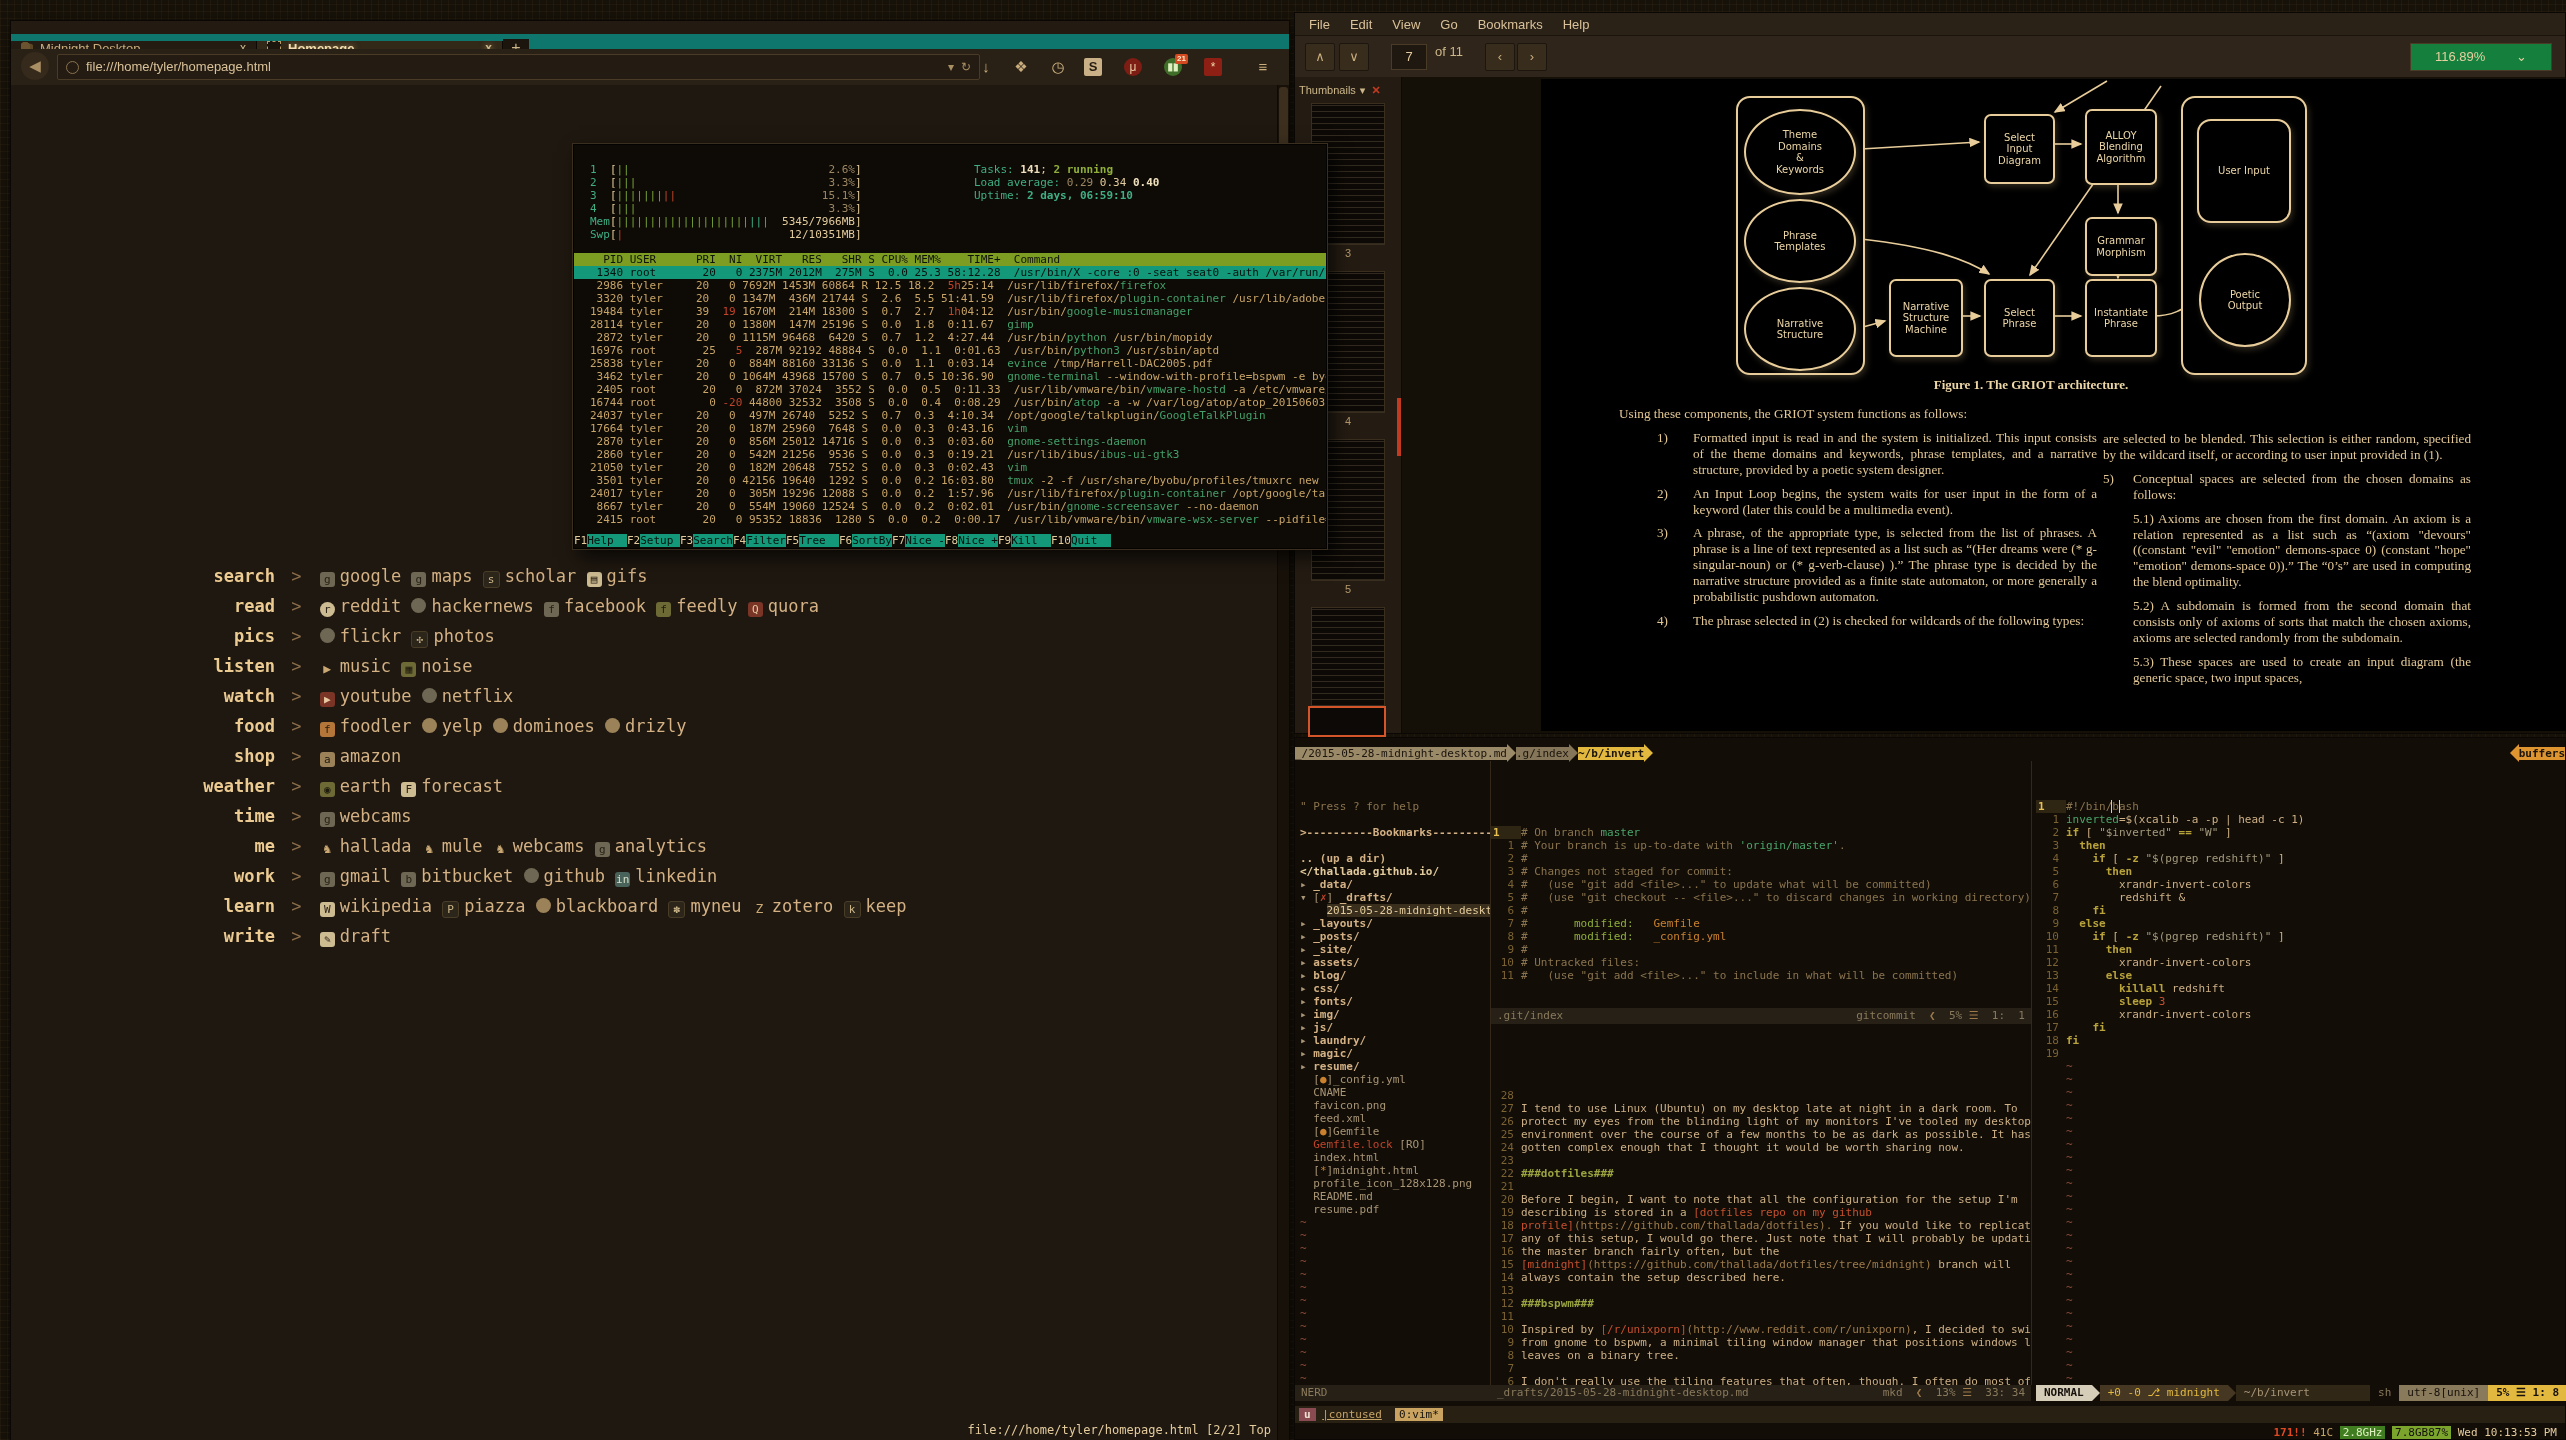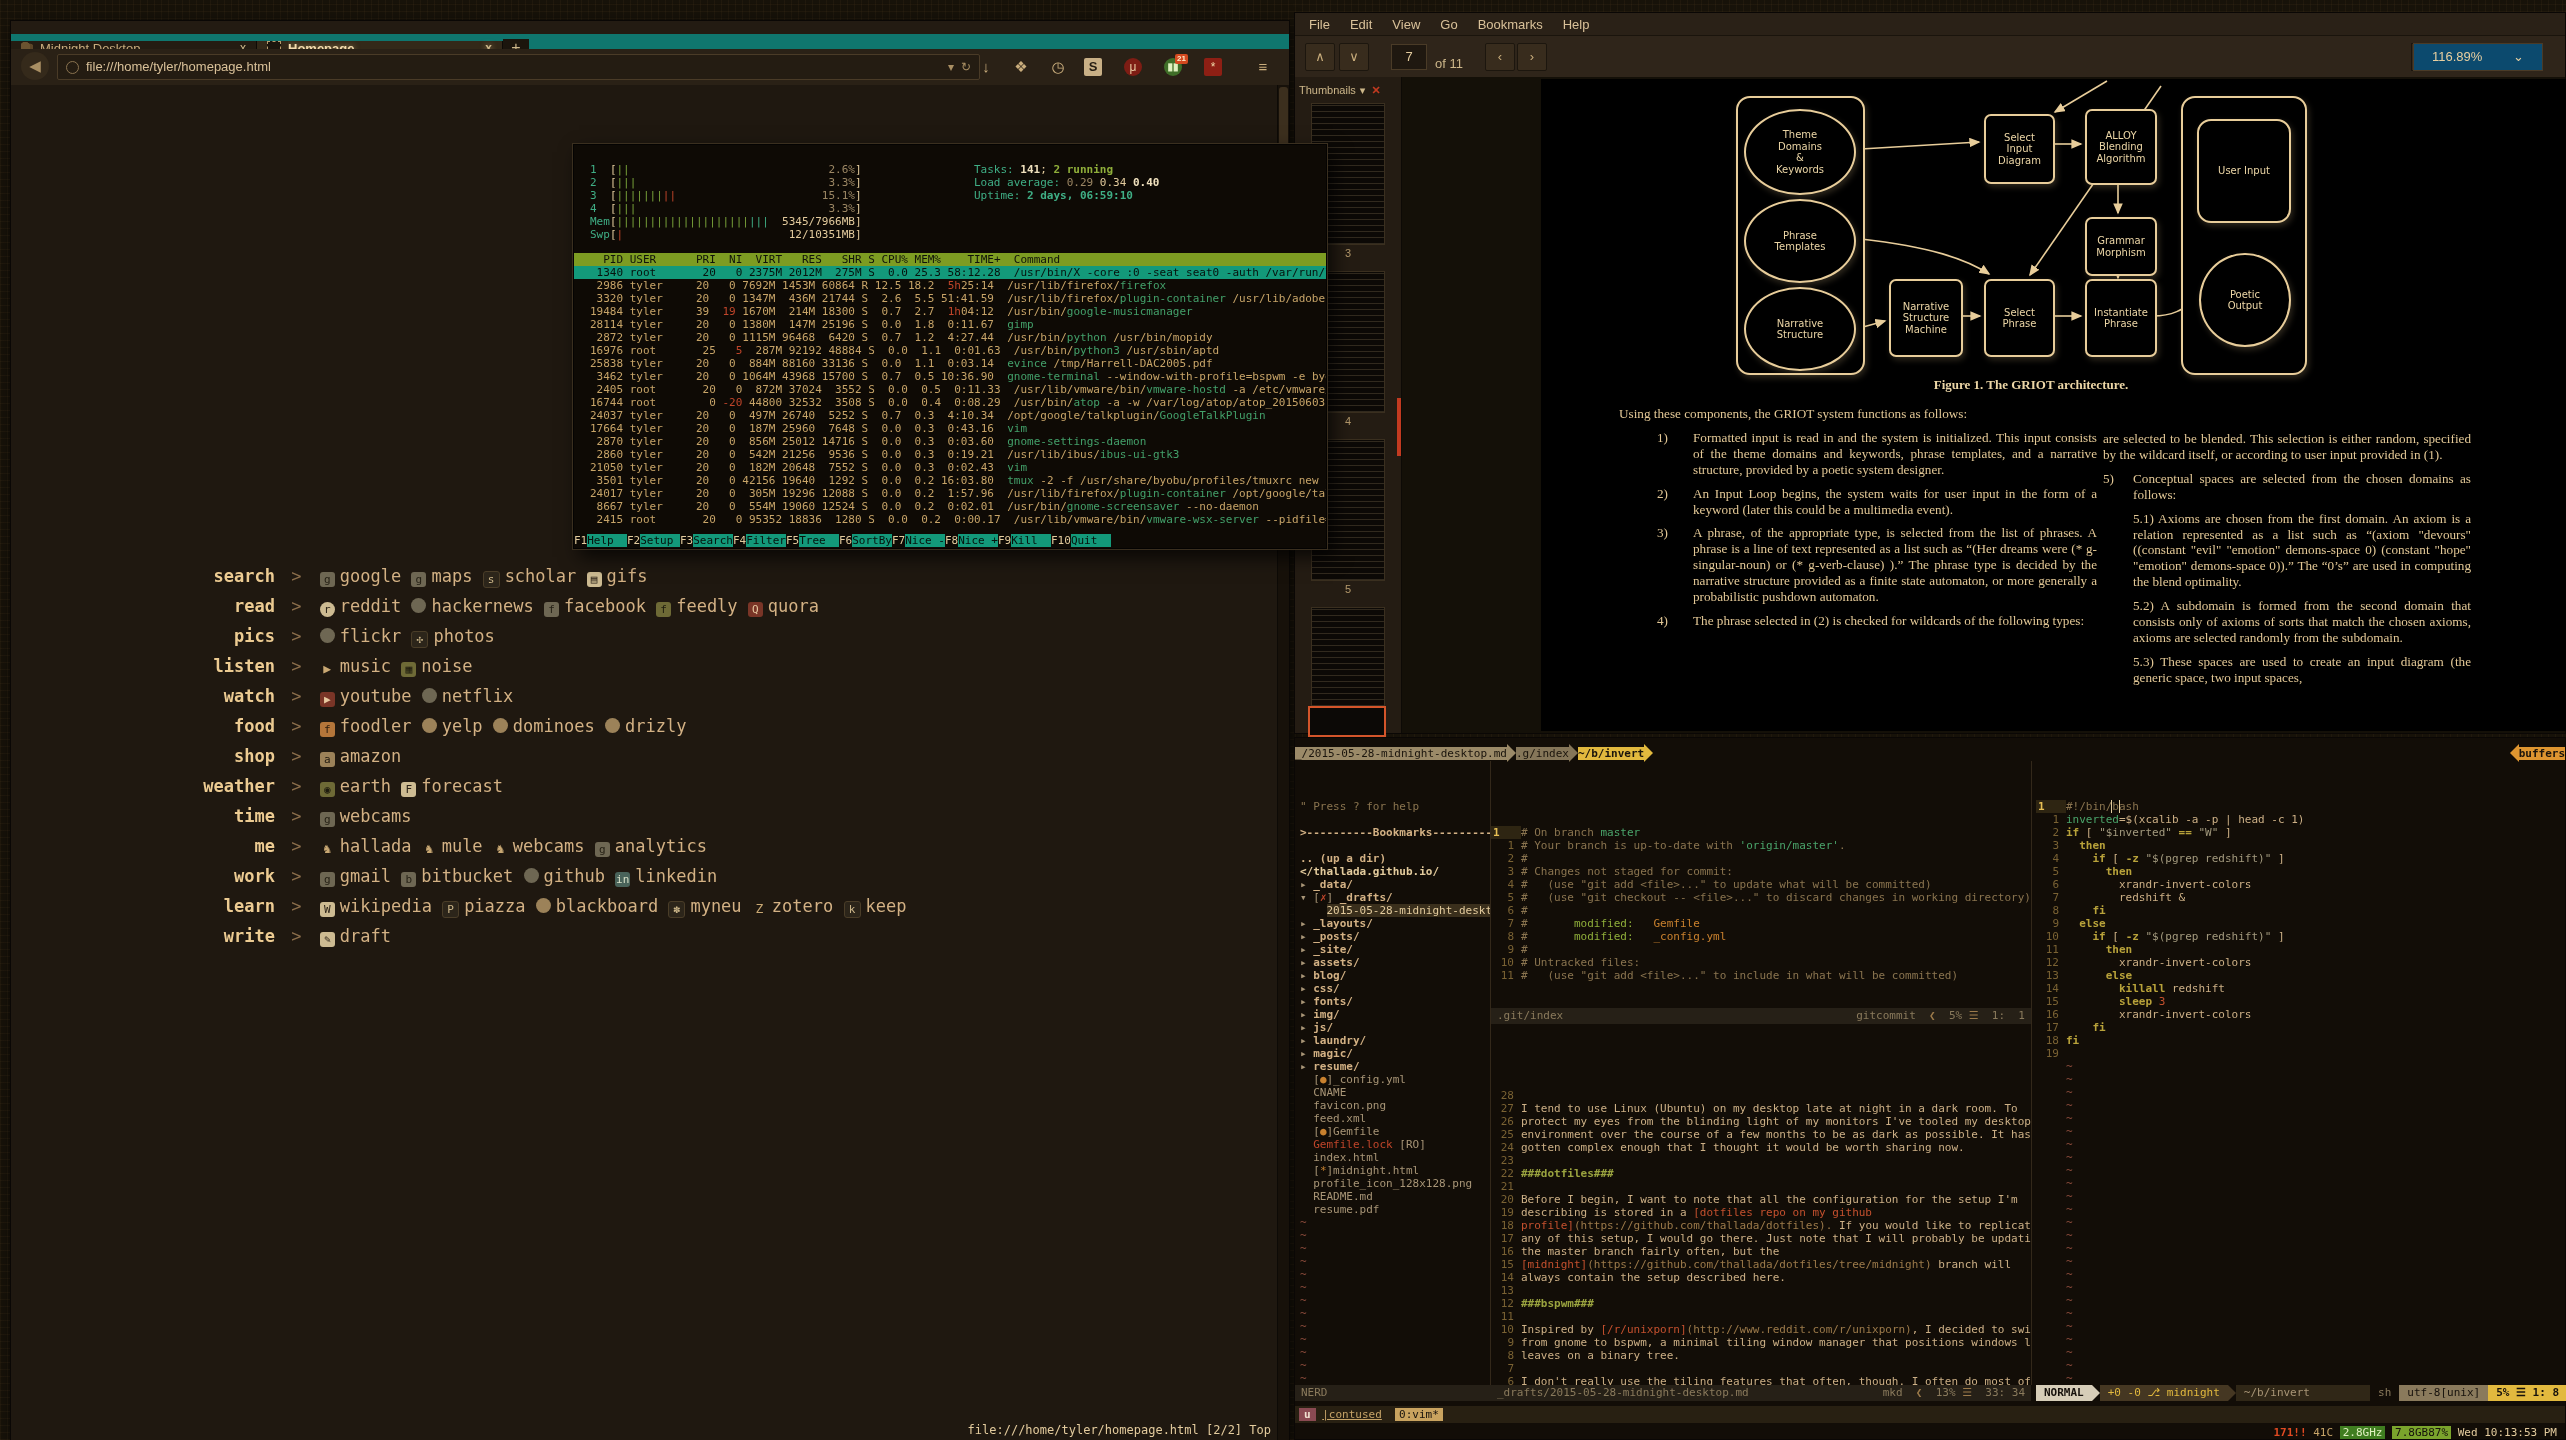--- a/index.html
+++ b/index.html
@@ -75,22 +75,22 @@
   .cmd{color:#43a06a;text-align:right;}
   .fk{color:#e3cb9d;background:#0e0a05;}
   .fl{color:#06120d;background:#13997a;}
 
   
   .pdf{left:1294px;top:12px;width:1272px;height:722px;background:#2a2117;border:1px solid #0a0705;}
   .pdf-menubar{position:absolute;left:0;top:0;width:100%;height:22px;display:flex;gap:20px;align-items:center;padding-left:14px;color:#d9c199;font-size:13px;}
   .pdf-toolbar{position:absolute;left:0;top:22px;width:100%;height:42px;background:#2f251a;border-top:1px solid #1a140c;border-bottom:1px solid #15100a;color:#cdb78a;font-size:13px;}
   .tbtn{position:absolute;top:7px;width:28px;height:26px;background:#382c1d;border:1px solid #1c160e;border-radius:2px;text-align:center;line-height:26px;color:#c9ad7c;}
   .pagebox{position:absolute;left:96px;top:8px;width:34px;height:24px;background:#1f1810;border:1px solid #4a3b27;color:#e3cb9d;text-align:center;line-height:24px;}
-  .pageof{position:absolute;left:140px;top:16px;line-height:24px;}
-  .zoombox{position:absolute;right:22px;top:7px;width:92px;height:26px;background:#0c4a6e;border:1px solid #4a3b27;color:#e8cfa0;font-size:13px;line-height:26px;padding:0 18px;display:flex;justify-content:space-between;align-items:center;}
+  .pageof{position:absolute;left:140px;top:4px;line-height:24px;}
+  .zoombox{position:absolute;right:13px;top:7px;width:92px;height:26px;background:#15803d;border:1px solid #4a3b27;color:#e8cfa0;font-size:13px;line-height:26px;padding:0 24px;display:flex;justify-content:space-between;align-items:center;}
   .crossbtn{position:absolute;right:122px;top:7px;width:30px;height:26px;background:#382c1d;border:1px solid #1c160e;text-align:center;line-height:26px;color:#d9c199;}
   .pdf-body{position:absolute;left:0;top:64px;width:100%;height:656px;background:#141008;}
   .pdf-side{position:absolute;left:0;top:0;width:106px;height:100%;background:#241c13;border-right:1px solid #0d0a06;}
   .side-hdr{position:absolute;left:4px;top:5px;width:98px;height:16px;color:#cdb78a;font-size:11px;display:flex;align-items:center;gap:4px;}
   .side-x{color:#c23a20;font-weight:bold;margin-left:2px;}
   .thumbs{position:absolute;left:0;top:26px;width:100%;}
   .thumb-page{width:72px;margin:0 auto;background:#0c0906;border:1px solid #3a2f1f;
     background-image:repeating-linear-gradient(0deg, rgba(220,190,140,.18) 0 1px, transparent 1px 6px);}
   .thumb-num{text-align:center;color:#b59a6c;font-size:11px;margin:2px 0 12px 0;}
   .cut-top .thumb-page{height:46px;}

